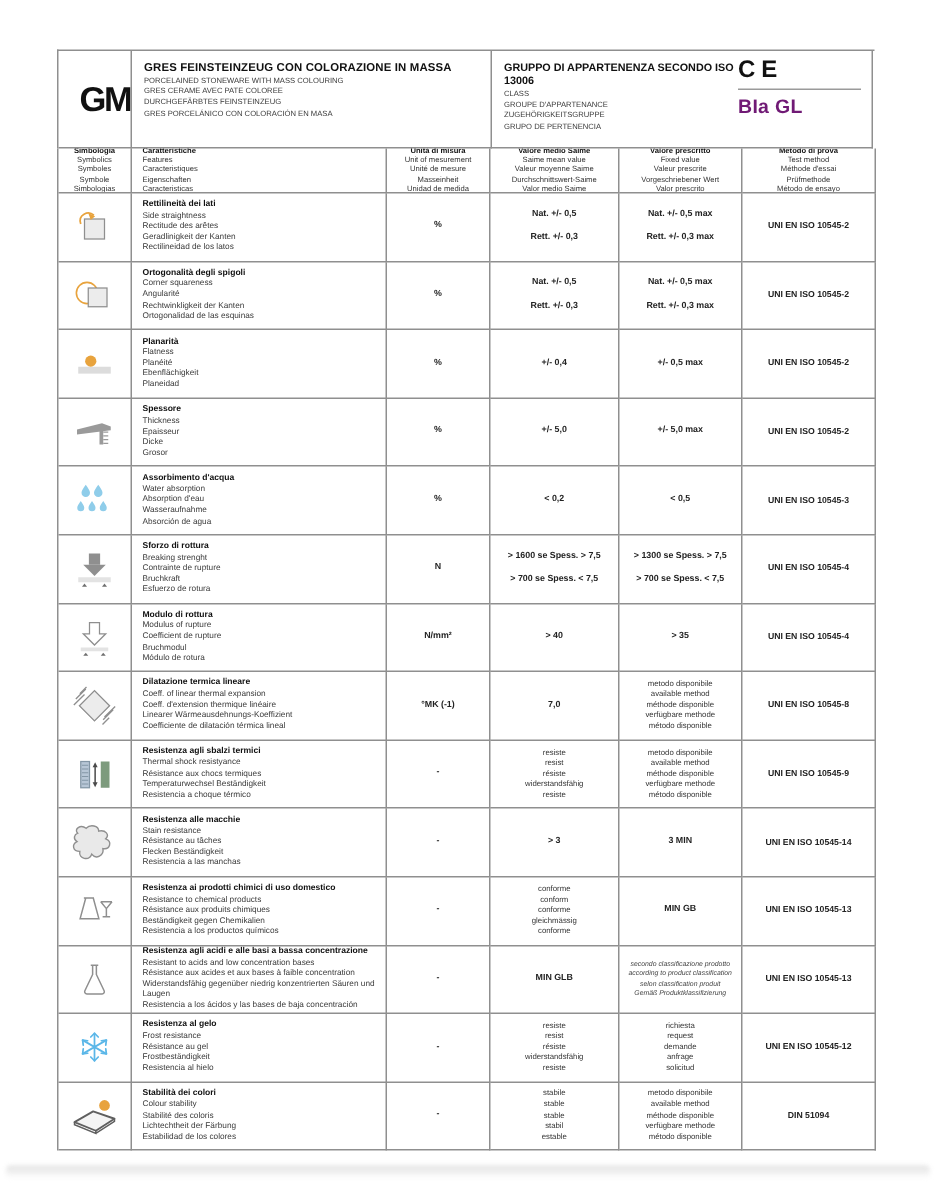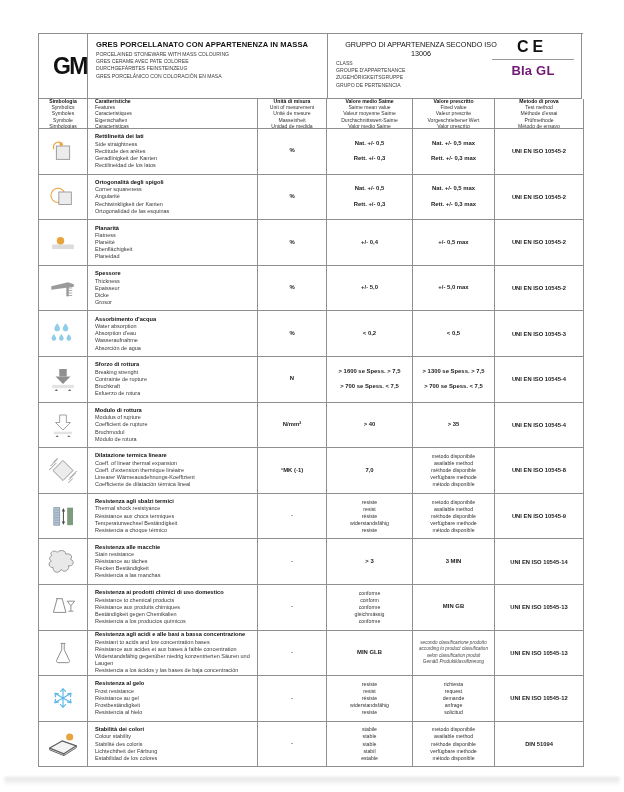--- a/index.html
+++ b/index.html
@@ -13,22 +13,22 @@
   .header-grid{display:grid;grid-template-columns:49px 240px 254px;
     border-top:1px solid #8f8f8f;border-left:1px solid #8f8f8f;box-sizing:border-box;height:66px;}
   .hg-cell{border-right:1px solid #8f8f8f;border-bottom:1px solid #8f8f8f;box-sizing:border-box;overflow:hidden;}
   .logo-cell{display:flex;align-items:center;justify-content:flex-end;}
   .logo-text{font-size:23px;font-weight:800;letter-spacing:-1.5px;color:#111;}
   .title-cell{padding:6px 8px 4px 8px;}
   .doc-title{font-size:7.6px;font-weight:700;letter-spacing:.1px;color:#111;}
   .sub-lines{margin-top:2px;}
   .sub-line{font-size:5.1px;line-height:1.42;color:#3a3a3a;}
   .group-cell{padding:6px 8px 4px 8px;position:relative;}
-  .group-title{font-size:7.2px;font-weight:400;color:#111;width:170px;text-align:center;}
-  .ce-block{position:absolute;top:4px;right:7px;width:82px;text-align:center;}
+  .group-title{font-size:7.2px;font-weight:700;color:#111;width:170px;}
+  .ce-block{position:absolute;top:4px;right:7px;width:82px;text-align:left;}
   .ce-mark{font-size:16px;font-weight:600;letter-spacing:4px;color:#111;display:inline-block;padding-right:2px;}
   .ce-rule{border-bottom:1px solid #9a9a9a;margin:3px 0 3px 0;}
   .class-code{font-size:13px;font-weight:700;color:#701a75;letter-spacing:.2px;}
 
   
   .spec-grid{display:grid;grid-template-columns:49px 170px 69px 86px 82px 89px;
     grid-template-rows:30px repeat(14,45.6px);
     border-left:1px solid #8f8f8f;box-sizing:border-box;}
   .t-row{display:contents;}
   .cell{border-right:1px solid #8f8f8f;border-bottom:1px solid #8f8f8f;box-sizing:border-box;
@@ -52,21 +52,21 @@
 </head>
 <body>
 
 <div class="sheet">
 
   <div class="header-grid">
     <div class="hg-cell logo-cell">
       <span class="logo-text">GM</span>
     </div>
     <div class="hg-cell title-cell">
-      <div class="doc-title">GRES PORCELLANATO CON APPARTENENZA IN MASSA</div>
+      <div class="doc-title">GRES FEINSTEINZEUG CON COLORAZIONE IN MASSA</div>
       <div class="sub-lines">
           <div class="sub-line">PORCELAINED STONEWARE WITH MASS COLOURING</div>
           <div class="sub-line">GRES CERAME AVEC PATE COLOREE</div>
           <div class="sub-line">DURCHGEFÄRBTES FEINSTEINZEUG</div>
           <div class="sub-line">GRES PORCELÁNICO CON COLORACIÓN EN MASA</div>
         </div>
     </div>
     <div class="hg-cell group-cell">
       <div class="group-title">GRUPPO DI APPARTENENZA SECONDO ISO 13006</div>
       <div class="sub-lines">

